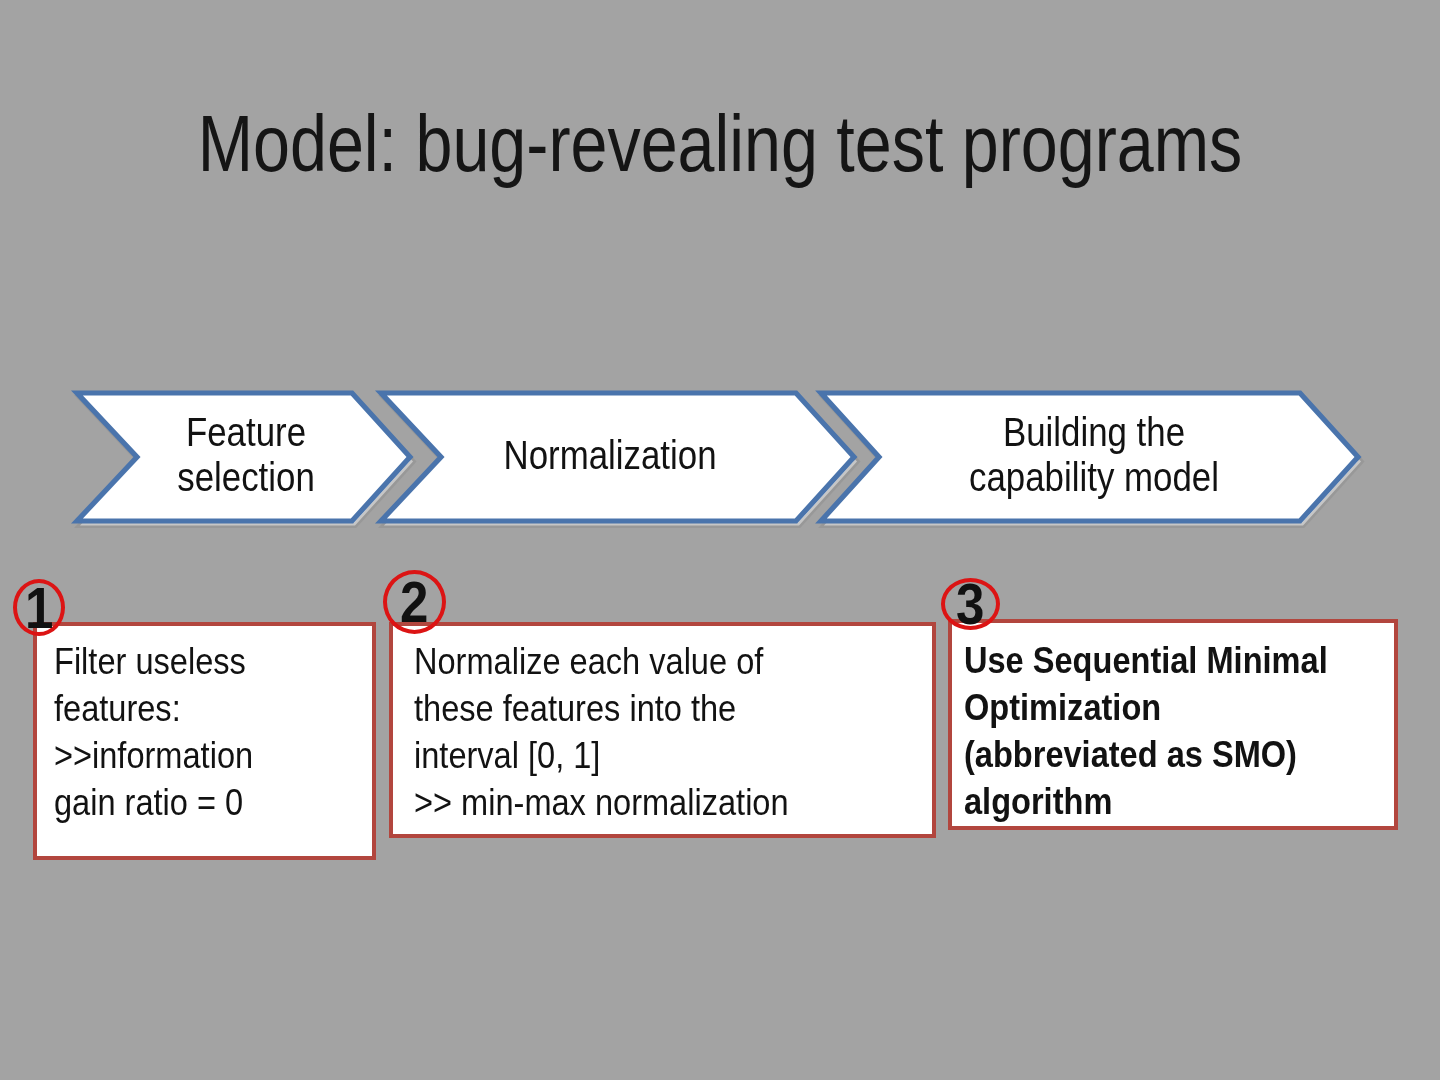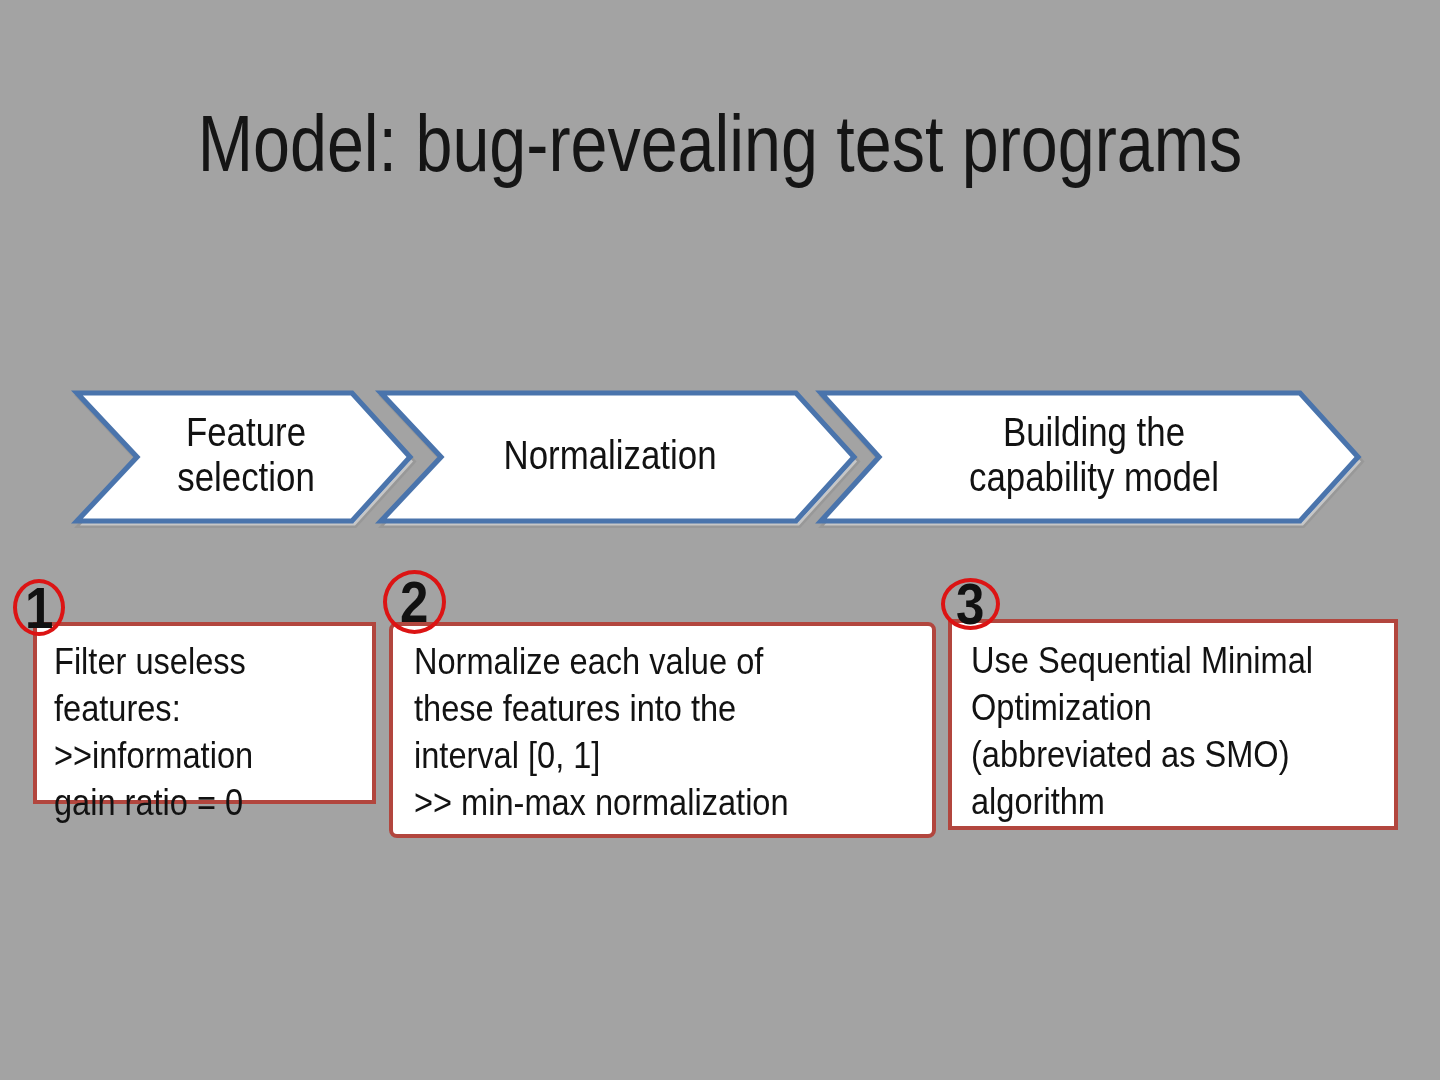--- a/index.html
+++ b/index.html
@@ -107,35 +107,35 @@
     <div>selection</div>
   </div>
   <div class="chev-label" style="left:458px; width:304px;">
     <div>Normalization</div>
   </div>
   <div class="chev-label" style="left:942px; width:304px;">
     <div>Building the</div>
     <div>capability model</div>
   </div>
 
-  <div class="callout" style="left:33px; top:622px; width:343px; height:182px; padding:12px 8px 0 17px;">
+  <div class="callout" style="left:33px; top:622px; width:343px; height:238px; padding:12px 8px 0 17px;">
     <div class="line">Filter useless</div>
     <div class="line">features:</div>
     <div class="line">&gt;&gt;information</div>
     <div class="line">gain ratio = 0</div>
   </div>
 
-  <div class="callout" style="left:389px; top:622px; width:547px; height:216px; padding:12px 0 0 21px;border-radius:8px;">
+  <div class="callout" style="left:389px; top:622px; width:547px; height:216px; padding:12px 0 0 21px;">
     <div class="line">Normalize each value of</div>
     <div class="line">these features into the</div>
     <div class="line">interval [0, 1]</div>
     <div class="line">&gt;&gt; min-max normalization</div>
   </div>
 
-  <div class="callout" style="left:948px; top:619px; width:450px; height:211px; padding:14px 8px 0 19px;">
+  <div class="callout" style="left:948px; top:619px; width:450px; height:211px; padding:14px 8px 0 12px;font-weight:bold;">
     <div class="line">Use Sequential Minimal</div>
     <div class="line">Optimization</div>
     <div class="line">(abbreviated as SMO)</div>
     <div class="line">algorithm</div>
   </div>
 
   <div class="step-circle" style="left:13px; top:579px; width:52px; height:57px;">
     <span class="num">1</span>
   </div>
   <div class="step-circle" style="left:383px; top:570px; width:63px; height:64px;">

